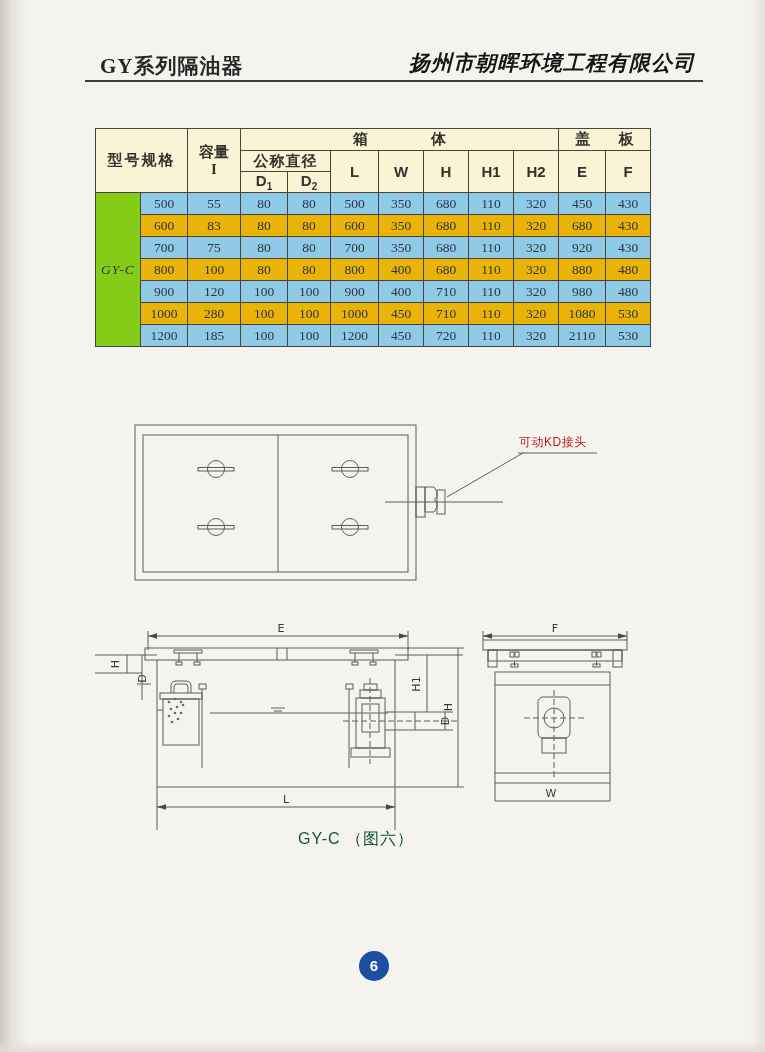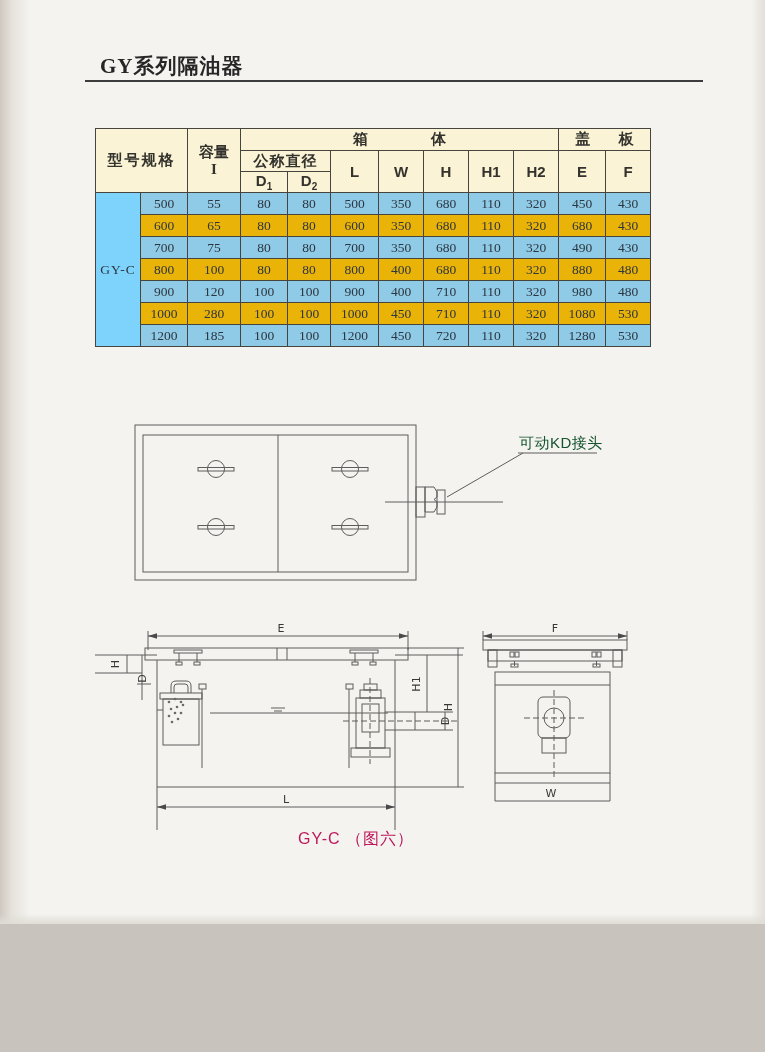--- a/index.html
+++ b/index.html
@@ -1,18 +1,18 @@
 <!DOCTYPE html>
 <html><head>
 <meta charset="utf-8">
 <style>
   html,body{margin:0;padding:0;background:#c8c4bd;}
   .page{
     position:relative;
-    width:765px;height:924px;
+    width:765px;height:1052px;
     background:#f4f3ef;
     overflow:hidden;
     font-family:"Liberation Sans", sans-serif;
     color:#2b2b2b;
   }
   .scan-left{
     position:absolute;left:0;top:0;width:30px;height:1052px;
     background:linear-gradient(to right,#cfc8c1 0%, #e6e2dc 40%, rgba(244,243,239,0) 100%);
   }
   .scan-right{
@@ -62,57 +62,58 @@
   table.spec td{
     font-family:"Liberation Serif", serif;
     font-size:13.5px;color:#2c3640;
   }
   td.series{
     background:#faf3d5;
     font-size:15px;letter-spacing:1px;color:#33322d;
   }
   tr.row-dark td{background:#8fcae6;}
   tr.row-light td{background:#eab308;}
-  tr.row-dark td.series, tr.row-light td.series{background:#7dd3fc;}
+  tr.row-dark td.series, tr.row-light td.series{background:#84cc16;font-style:italic;}
   
   .dwg{position:absolute;}
   .dwg line,.dwg rect,.dwg path,.dwg circle,.dwg ellipse,.dwg polyline{
     stroke:#5d5d5d;stroke-width:1;fill:none;
   }
   .dwg .dash{stroke-dasharray:6 3;}
   .dwg .dot{fill:#6a6a6a;stroke:none;}
   .dwg .arr{fill:#4a4a4a;stroke:none;}
   .dwg text{
     fill:#383838;stroke:none;
     font-family:"DejaVu Sans", sans-serif;font-size:11px;
   }
   .kd-label{
     position:absolute;left:519px;top:434px;
-    font-size:15px;color:#14532d;letter-spacing:0.5px;
+    font-size:12px;color:#b91c1c;letter-spacing:0.5px;
   }
   .fig-caption{
     position:absolute;left:298px;top:829px;
-    font-size:16px;color:#be185d;letter-spacing:1px;
+    font-size:16px;color:#14532d;letter-spacing:1px;
   }
   .page-badge{
     position:absolute;left:359px;top:951px;width:30px;height:30px;
     border-radius:50%;background:#1b4fa0;
     color:#fff;font-size:15px;font-weight:bold;
     line-height:30px;text-align:center;
   }
 </style>
 </head>
 <body>
 
 <div class="page">
   <div class="scan-left"></div>
   <div class="scan-right"></div>
   <div class="scan-bottom"></div>
 
   <div class="doc-title">GY系列隔油器</div>
+  <div class="doc-company">扬州市朝晖环境工程有限公司</div>
   <div class="header-rule"></div>
 
   <table class="spec">
     <colgroup>
       <col style="width:45px">
         <col style="width:47px">
         <col style="width:53px">
       <col style="width:47px">
         <col style="width:43px">
         <col style="width:48px">
@@ -158,42 +159,42 @@
           <td>500</td>
           <td>350</td>
           <td>680</td>
           <td>110</td>
           <td>320</td>
           <td>450</td>
           <td>430</td>
       </tr>
       <tr class="row-light">
         <td>600</td>
-          <td>65</td>
+          <td>83</td>
           <td>80</td>
           <td>80</td>
           <td>600</td>
           <td>350</td>
           <td>680</td>
           <td>110</td>
           <td>320</td>
           <td>680</td>
           <td>430</td>
       </tr>
       <tr class="row-dark">
         <td>700</td>
           <td>75</td>
           <td>80</td>
           <td>80</td>
           <td>700</td>
           <td>350</td>
           <td>680</td>
           <td>110</td>
           <td>320</td>
-          <td>490</td>
+          <td>920</td>
           <td>430</td>
       </tr>
       <tr class="row-light">
         <td>800</td>
           <td>100</td>
           <td>80</td>
           <td>80</td>
           <td>800</td>
           <td>400</td>
           <td>680</td>
@@ -231,21 +232,21 @@
       <tr class="row-dark">
         <td>1200</td>
           <td>185</td>
           <td>100</td>
           <td>100</td>
           <td>1200</td>
           <td>450</td>
           <td>720</td>
           <td>110</td>
           <td>320</td>
-          <td>1280</td>
+          <td>2110</td>
           <td>530</td>
       </tr>
     </tbody>
   </table>
 
   <svg class="dwg" style="left:85px;top:415px" width="540" height="190" viewBox="0 0 540 190">
     <g>
       <rect x="50" y="10" width="281" height="155"></rect>
       <rect x="58" y="20" width="265" height="137"></rect>
       <line x1="193" y1="20" x2="193" y2="157"></line>

